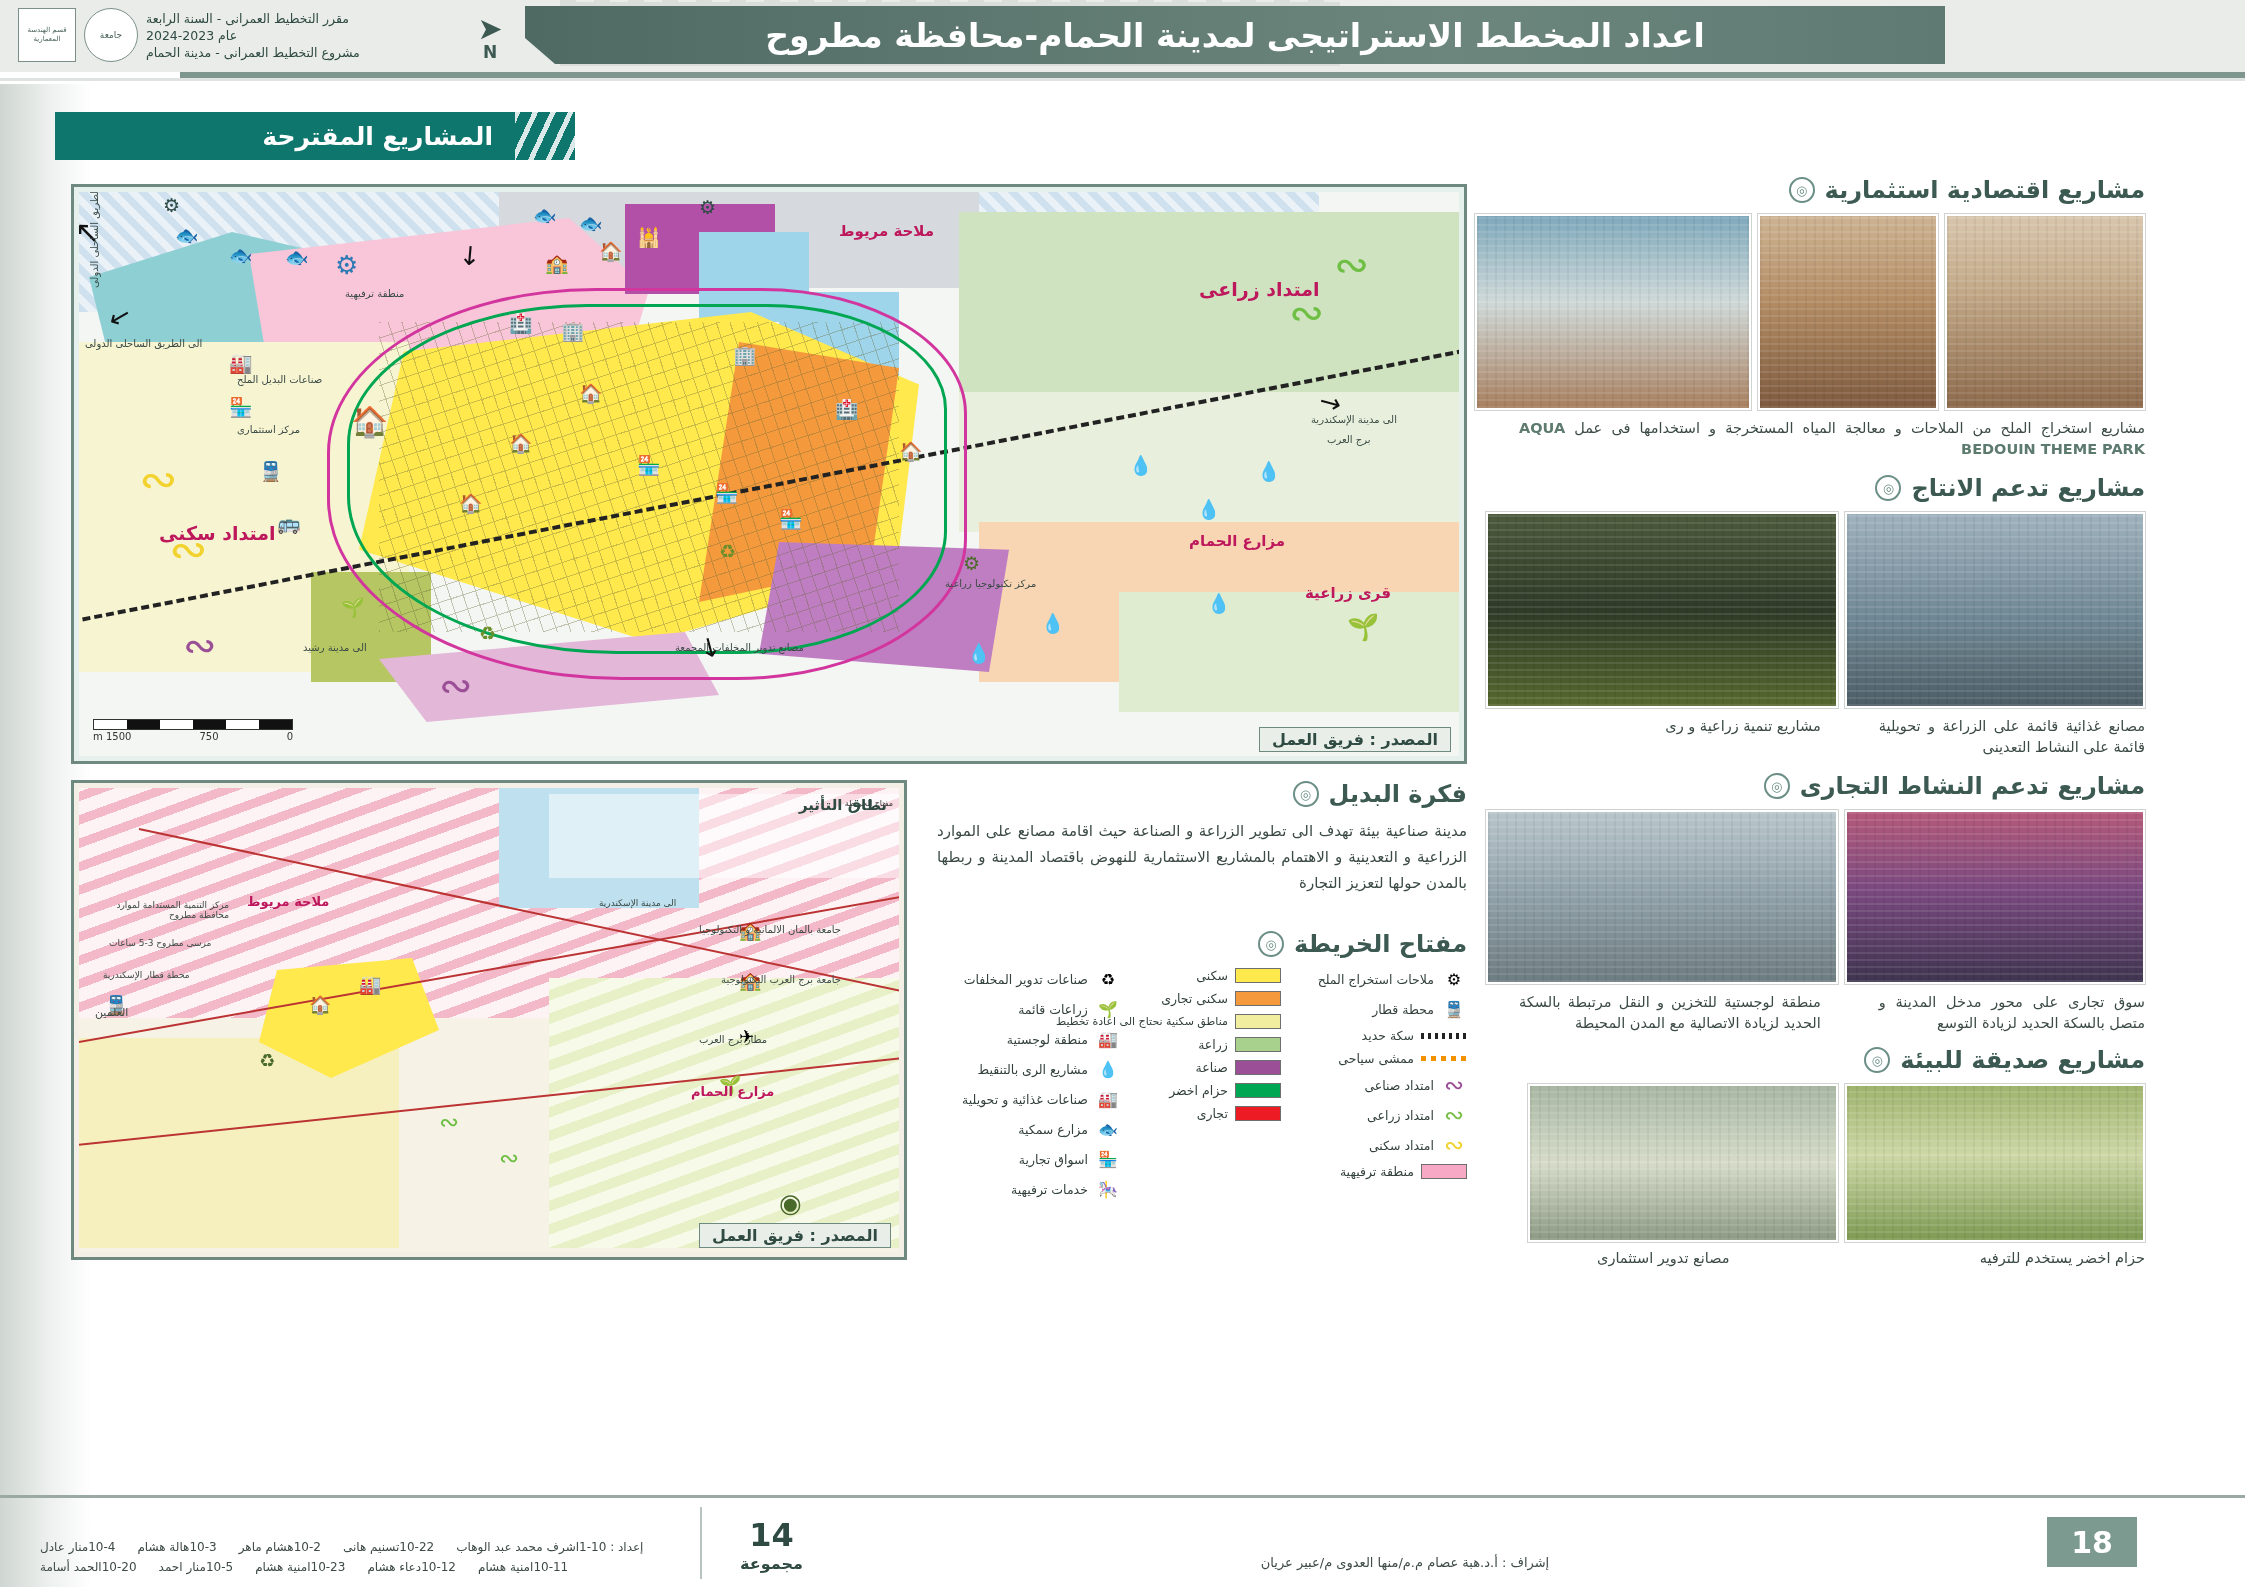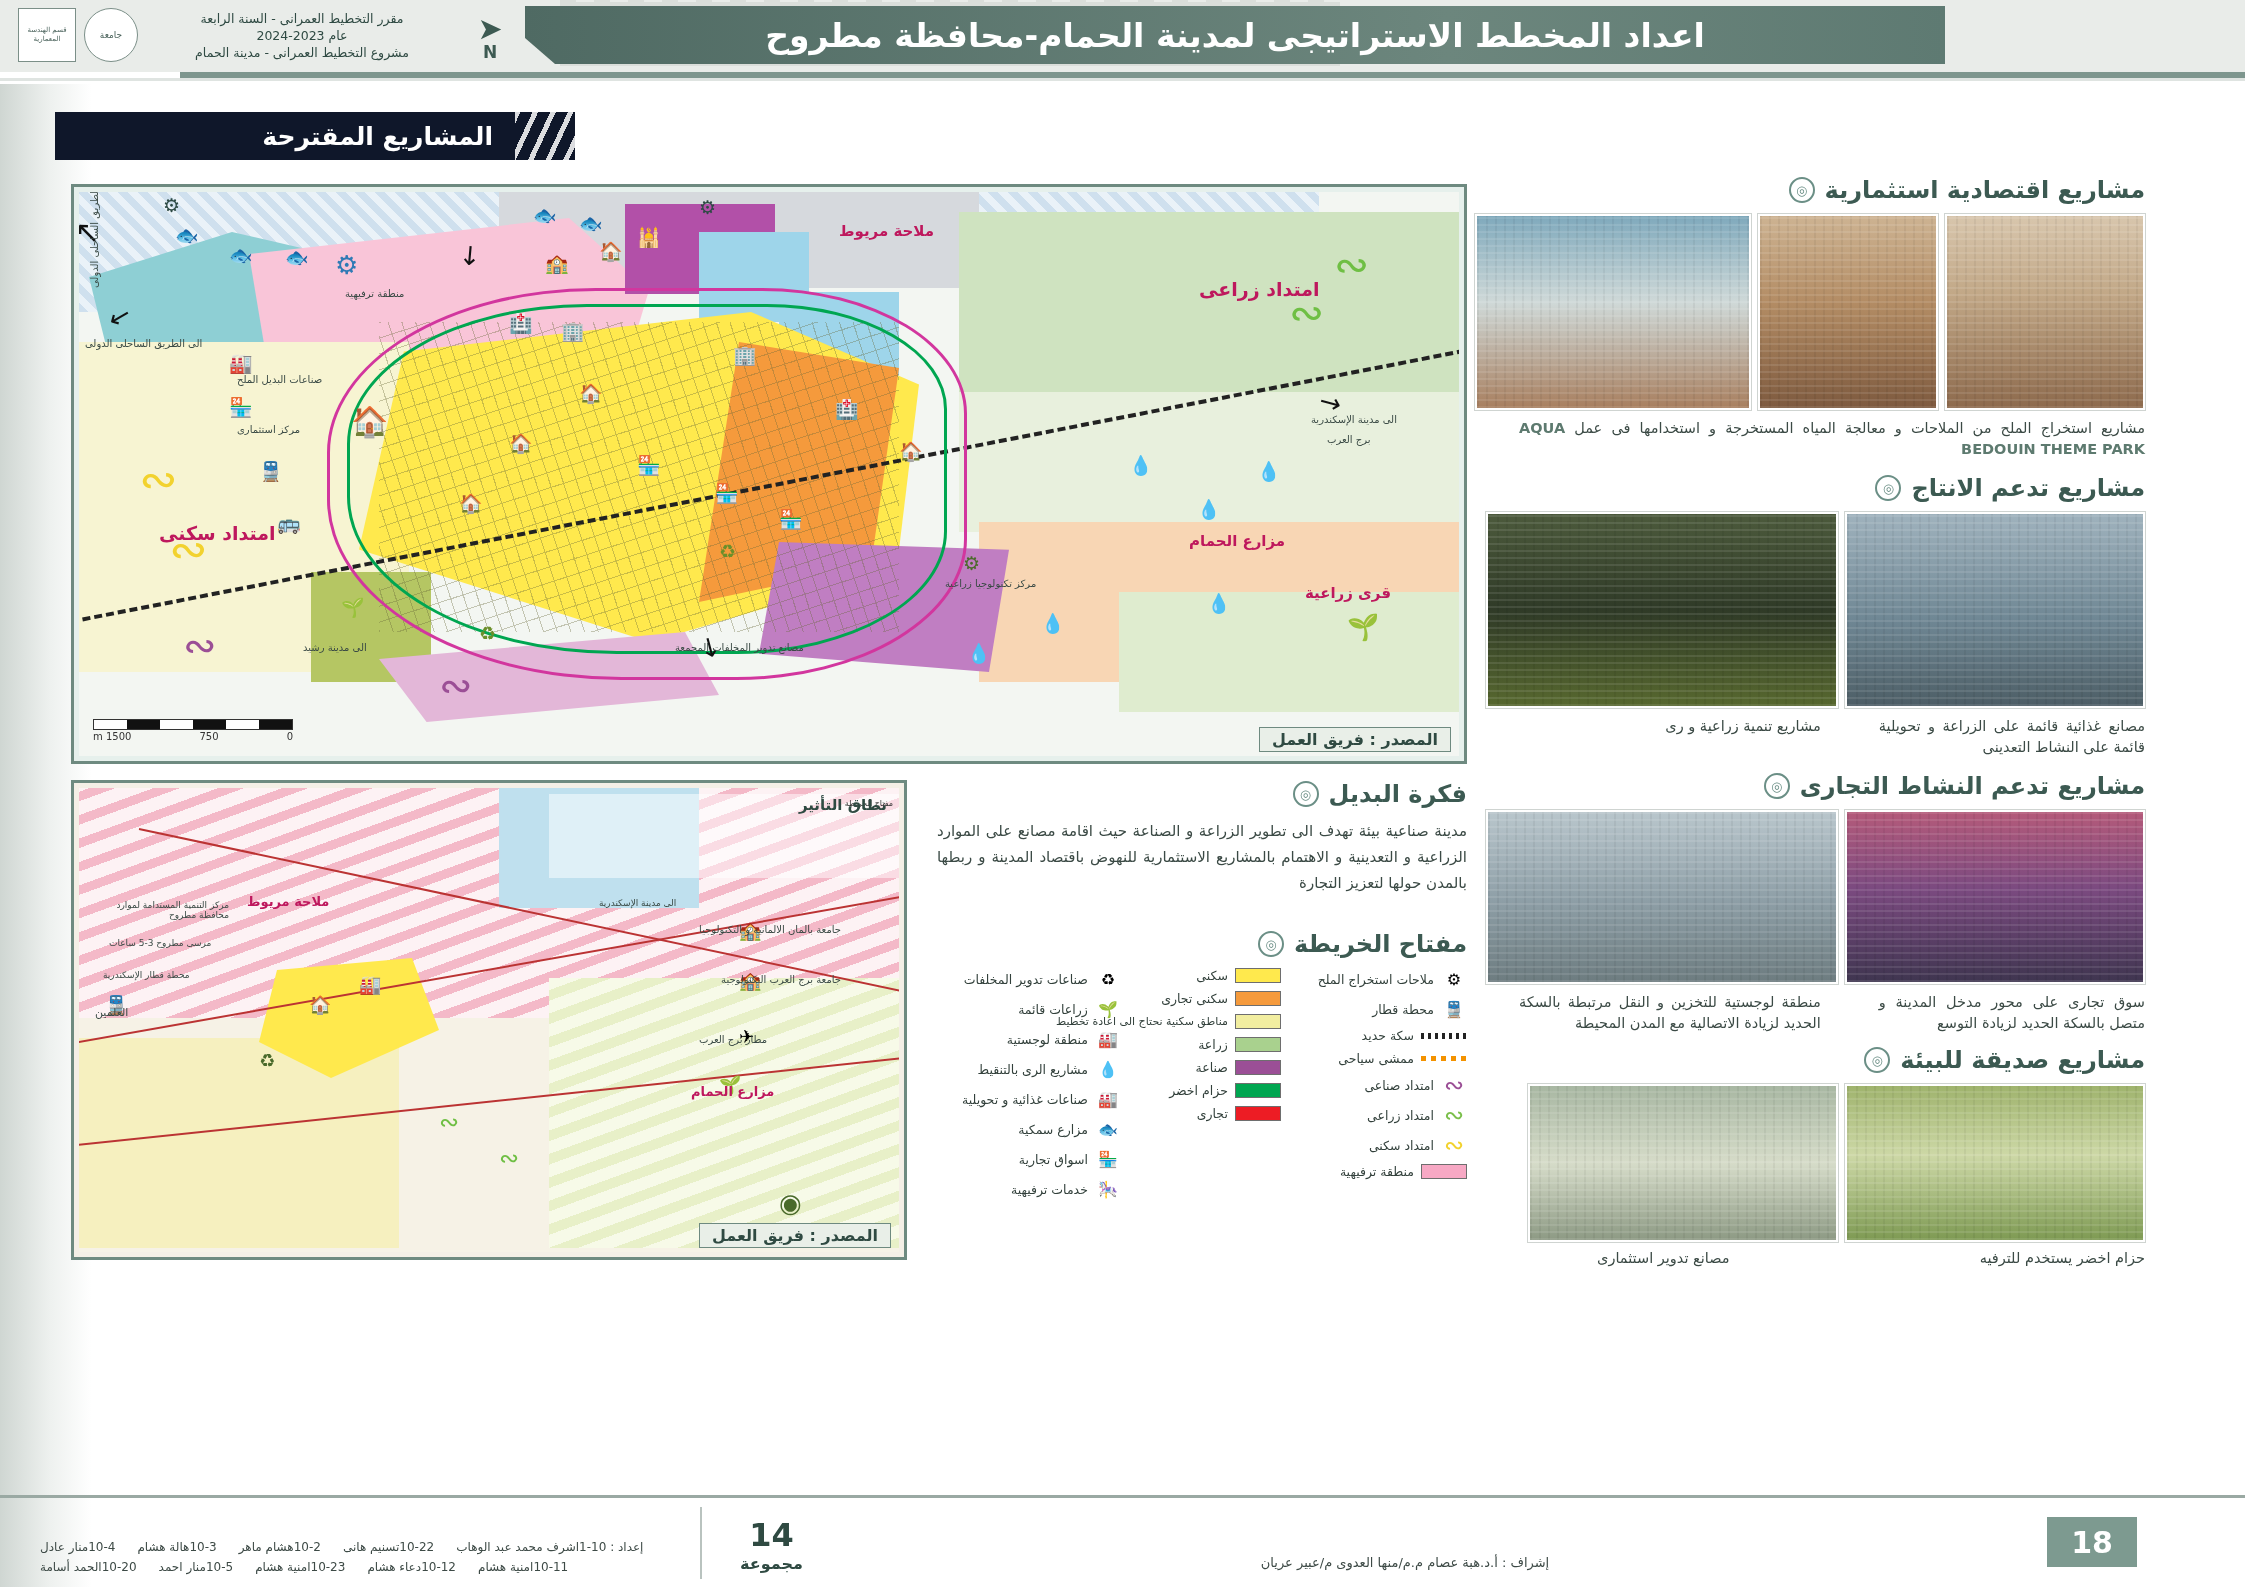--- a/index.html
+++ b/index.html
@@ -51,21 +51,21 @@
     display:flex; flex-direction:column; align-items:center; justify-content:center;
     color:#3d5a52;
   }
   .compass .needle { font-size:30px; line-height:26px; }
   .compass .nlabel { font-size:17px; font-weight:bold; }
 
   .hdr-right {
     position:absolute; left:18px; top:4px; width:440px; height:62px;
     display:flex; align-items:center; gap:8px; direction:rtl;
   }
-  .hdr-right .txt { text-align:center; color:#2f4a43; font-size:12.5px; line-height:17px; flex:1; }
+  .hdr-right .txt { text-align:left; color:#2f4a43; font-size:12.5px; line-height:17px; flex:1; }
   .hdr-right .logo {
     width:54px; height:54px; border:1px solid #7b8f88; border-radius:50%;
     display:flex; align-items:center; justify-content:center; font-size:9px; color:#4a625b; text-align:center;
     background:#fff;
   }
   .hdr-right .logo2 {
     width:58px; height:54px; border:1px solid #7b8f88;
     display:flex; flex-direction:column; align-items:center; justify-content:center;
     font-size:7px; color:#4a625b; background:#fff; text-align:center; line-height:9px;
   }
@@ -73,21 +73,21 @@
     position:absolute; left:0; top:72px; width:100%; height:6px;
     background:linear-gradient(90deg,#ffffff 0 180px,#7e968e 180px 100%);
   }
   .hdr-underline2 {
     position:absolute; left:0; top:78px; width:100%; height:3px; background:#dfe4e1;
   }
 
   
   .ribbon {
     position:absolute; height:48px; display:flex; align-items:center;
-    background:#0f172a; color:#ffffff;
+    background:#0f766e; color:#ffffff;
   }
   .ribbon .chev {
     width:60px; height:100%;
     background:repeating-linear-gradient(115deg,#ffffff 0 5px, transparent 5px 16px);
     opacity:.85;
   }
   .ribbon .rlabel { font-size:25px; font-weight:bold; padding:0 22px; white-space:nowrap; }
 
   #ribbon-projects { right:1670px; top:112px; width:520px; justify-content:flex-start; }
   #ribbon-alt { right:70px; top:112px; width:640px; justify-content:flex-start; }

